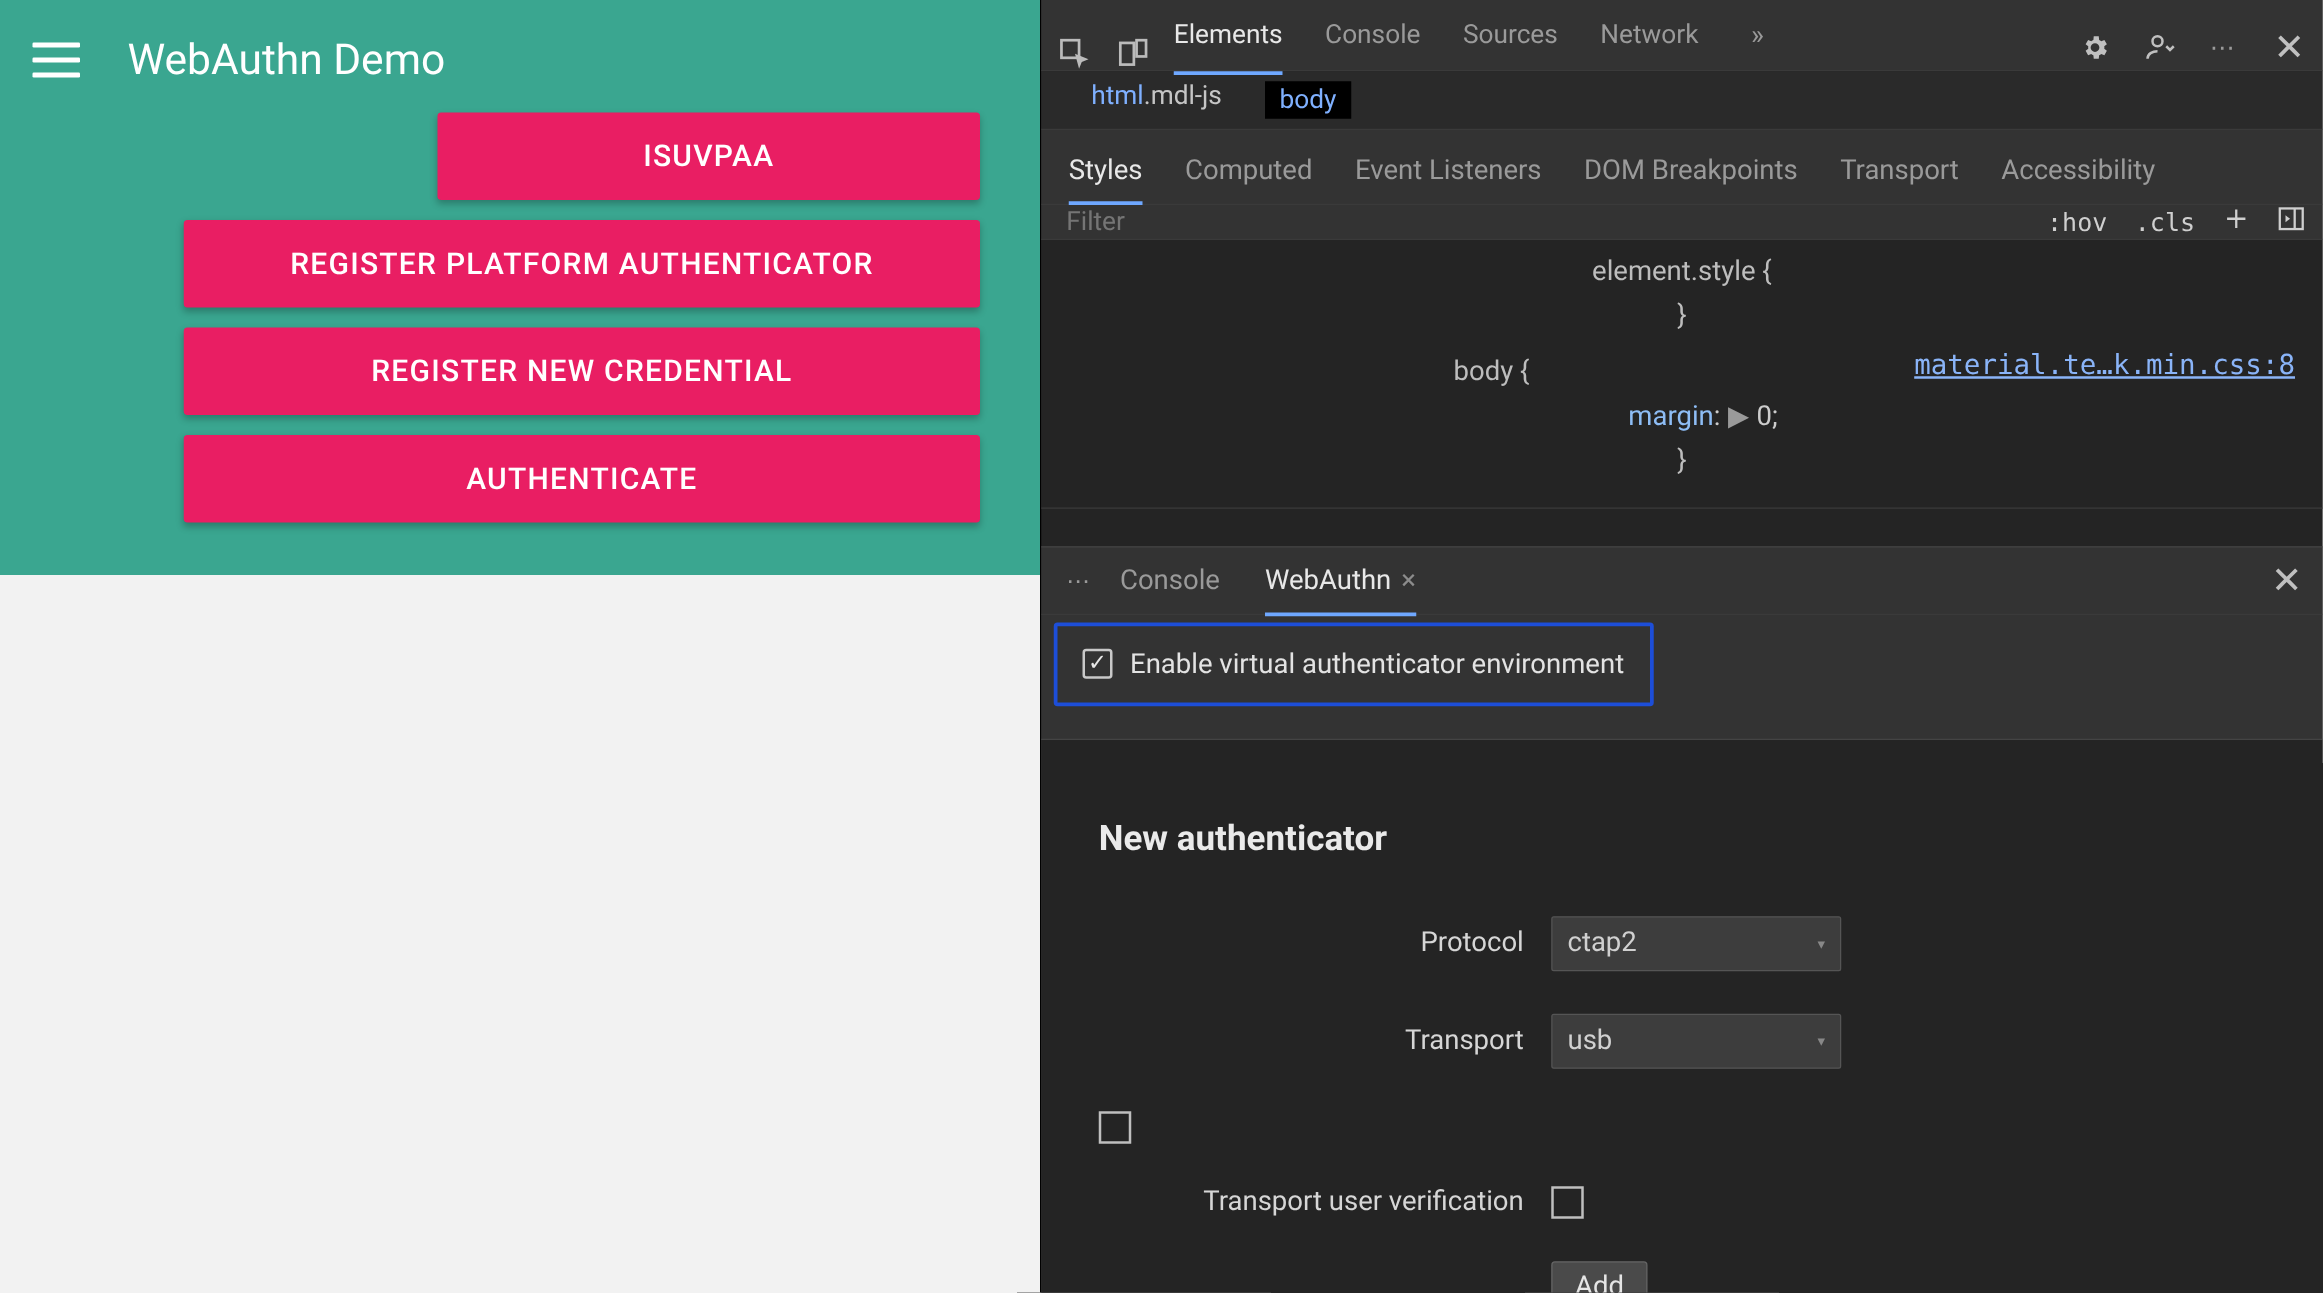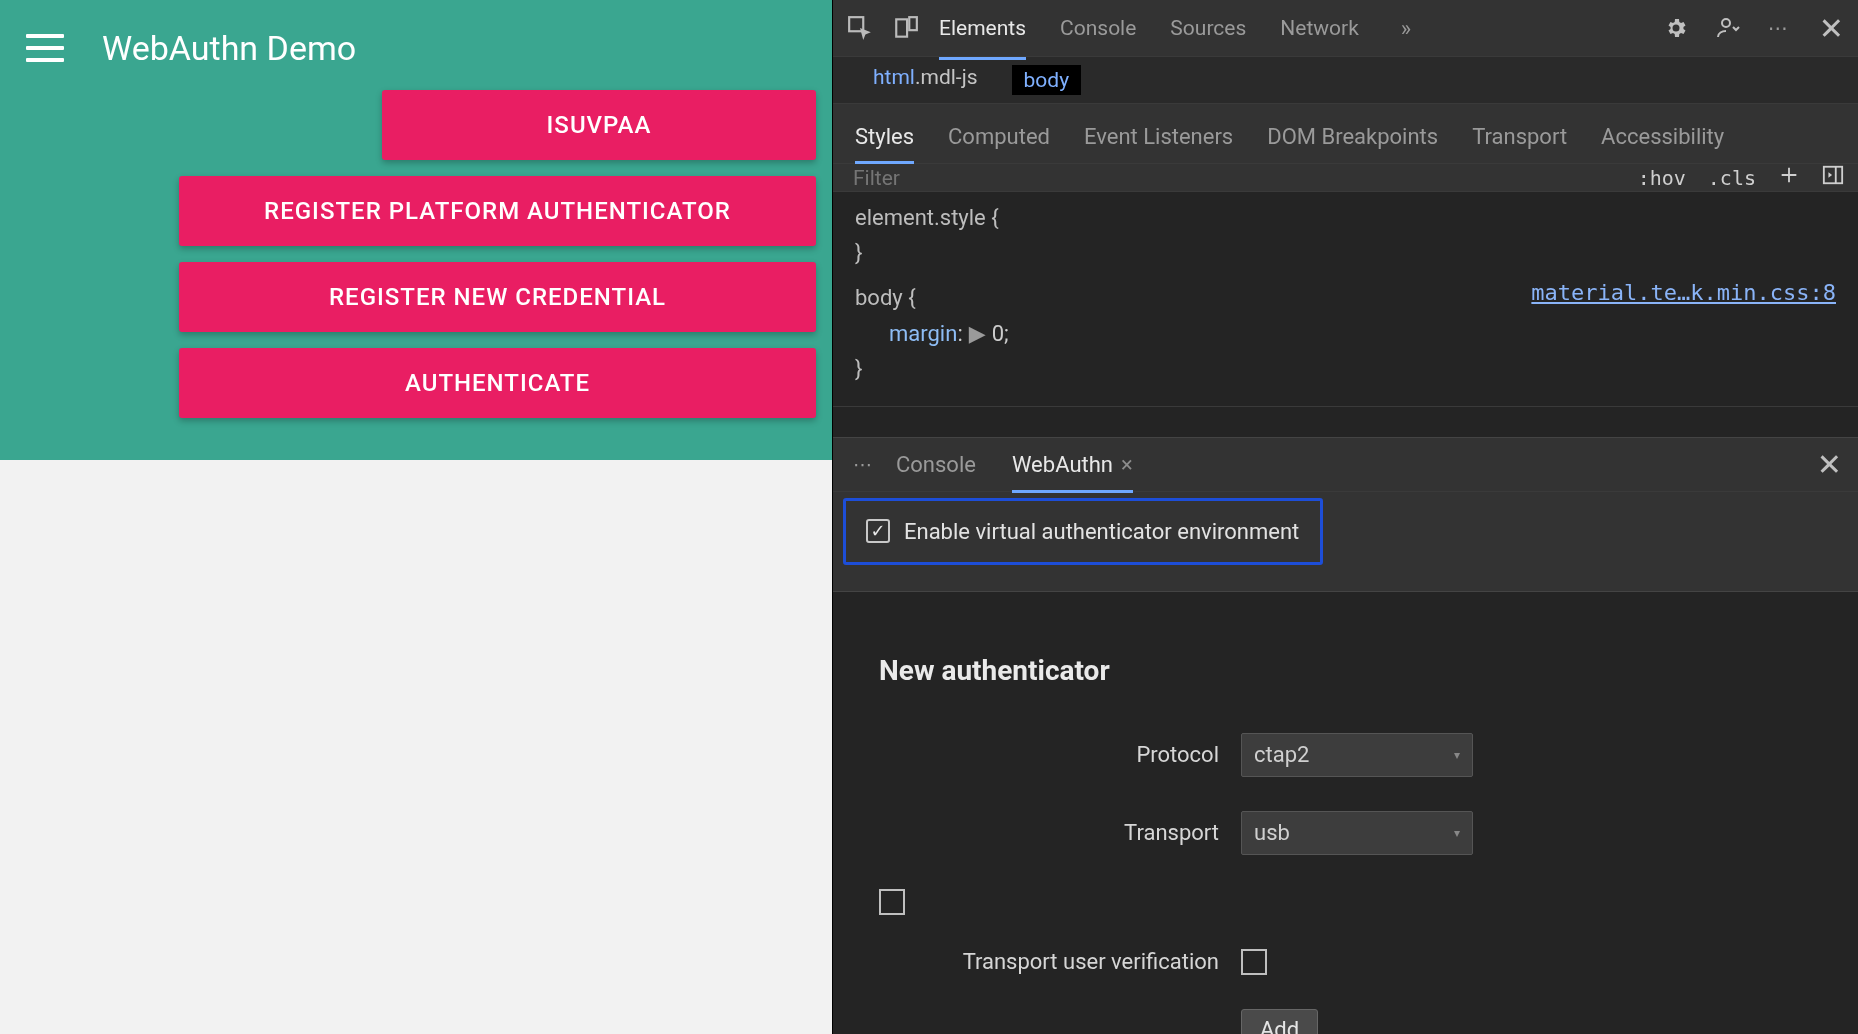--- a/index.html
+++ b/index.html
@@ -5,29 +5,29 @@
 * { margin: 0; padding: 0; box-sizing: border-box; font-family: -apple-system, BlinkMacSystemFont, "Segoe UI", Roboto, sans-serif; }
 body { width: 1858px; height: 1034px; background: #f0f0f0; display: flex; overflow: hidden; }
 
 
 .app-side { width: 832px; display: flex; flex-direction: column; }
 .app-header { background: #3aa690; height: 460px; position: relative; }
 .app-titlebar { display: flex; align-items: center; gap: 38px; padding: 28px 26px; }
 .menu-icon { width: 38px; height: 28px; display: flex; flex-direction: column; justify-content: space-between; cursor: pointer; }
 .menu-icon span { height: 4px; background: #fff; border-radius: 1px; }
 .app-title { color: #fff; font-size: 34px; font-weight: 400; }
-.btn-stack { display: flex; flex-direction: column; align-items: flex-end; padding-right: 16px; gap: 16px; margin-top: -6px; }
+.btn-stack { display: flex; flex-direction: column; align-items: flex-end; padding-right: 48px; gap: 16px; margin-top: -6px; }
 .btn { background: #e91e63; color: #fff; font-size: 24px; font-weight: 500; letter-spacing: 1px; border: none; height: 70px; border-radius: 3px; box-shadow: 0 3px 6px rgba(0,0,0,.25); cursor: pointer; }
 .btn-sm { width: 434px; }
 .btn-lg { width: 637px; }
 .app-body { flex: 1; background: #f2f2f2; }
 
 
 .devtools { flex: 1; background: #242424; color: #c9c9c9; font-size: 19px; display: flex; flex-direction: column; border-left: 1px solid #000; font-family: "Segoe UI", Roboto, sans-serif; }
-.dt-top { height: 60px; display: flex; align-items: center; padding: 0 14px; border-bottom: 1px solid #3a3a3a; background: #333333; }
+.dt-top { height: 60px; display: flex; align-items: flex-end; padding: 0 14px; border-bottom: 1px solid #3a3a3a; background: #333333; }
 .dt-top .tool-icn { width: 26px; height: 26px; margin-right: 20px; color: #bbb; cursor: pointer; }
 .dt-tabs { display: flex; gap: 34px; align-items: center; flex: 1; }
 .dt-tab { color: #9a9a9a; font-size: 21px; cursor: pointer; padding: 16px 0; position: relative; }
 .dt-tab.active { color: #e8e8e8; }
 .dt-tab.active::after { content:""; position:absolute; left:0; right:0; bottom:-4px; height:3px; background:#6fa8ff; }
 .chevrons { color:#9a9a9a; font-size: 22px; margin-left: 8px; cursor:pointer; }
 .dt-top-right { display:flex; align-items:center; gap:28px; }
 .dt-top-right .icn { width:24px; height:24px; color:#c0c0c0; cursor:pointer; }
 .dt-top-right .dots { letter-spacing: 3px; color:#9a9a9a; font-size: 20px; cursor:pointer; }
 .dt-top-right .close { font-size: 30px; color:#c0c0c0; cursor:pointer; }
@@ -43,21 +43,21 @@
 .subtab.active::after { content:""; position:absolute; left:0; right:0; bottom:-1px; height:3px; background:#6fa8ff; }
 
 .filter-row { display:flex; align-items:center; background:#333333; border-bottom: 1px solid #3a3a3a; height: 46px; padding: 0 0 0 20px; }
 .filter-row input { flex:1; background:transparent; border:none; outline:none; color:#aaa; font-size: 21px; }
 .filter-ctrls { display:flex; align-items:center; gap: 22px; padding: 0 14px; font-family: ui-monospace, Menlo, monospace; font-size: 20px; color:#cfcfcf; }
 .filter-ctrls span, .filter-ctrls .plus, .filter-ctrls .panel-toggle { cursor:pointer; }
 .plus svg, .panel-toggle svg { width:22px; height:22px; }
 
 .css-area { background:#242424; font-family: ui-monospace, Menlo, monospace; font-size: 22px; padding: 8px 22px 20px; border-bottom: 1px solid #3a3a3a; }
 .css-area .link { float:right; color:#8ab4f8; text-decoration: underline; cursor:pointer; }
-.css-line { color:#ccc; line-height: 1.6; }
+.css-line { color:#ccc; line-height: 1.6; text-align: center; }
 .css-line .sel { color:#bdbdbd; }
 .css-line .prop { color:#8ebdf5; margin-left: 34px; }
 .css-line .tri { color:#9a9a9a; margin: 0 6px; }
 .css-line .val { color:#ccc; }
 
 
 .drawer-tabs { background:#333333; display:flex; align-items:center; padding: 0 10px; border-top: 1px solid #444; border-bottom: 1px solid #3a3a3a; height: 58px; margin-top: 30px; }
 .drawer-tabs .dots3 { color:#9a9a9a; letter-spacing: 2px; margin: 0 22px 0 10px; cursor:pointer; }
 .drawer-tab { font-size: 22px; color:#9a9a9a; cursor:pointer; padding: 14px 0; margin-right: 36px; position:relative; }
 .drawer-tab.active { color:#e8e8e8; }

